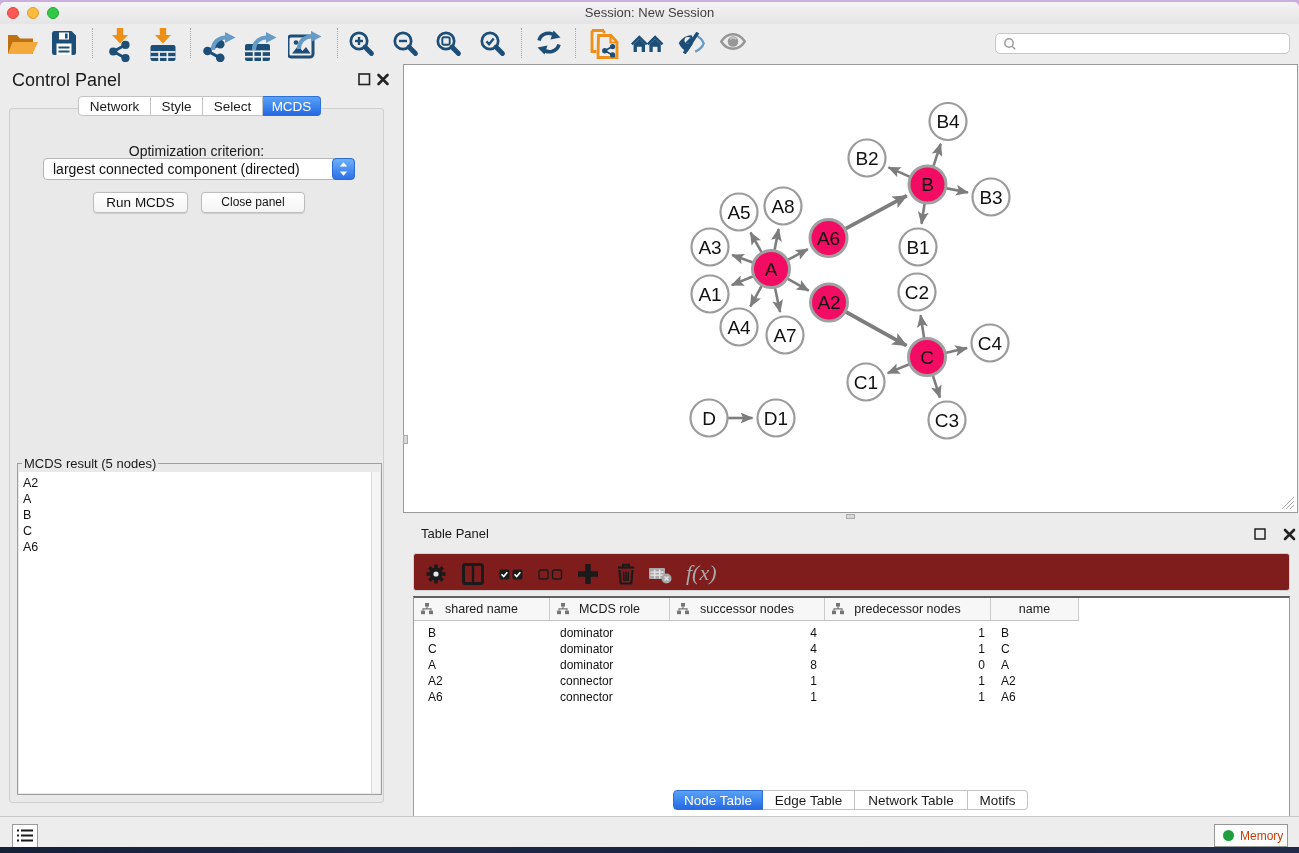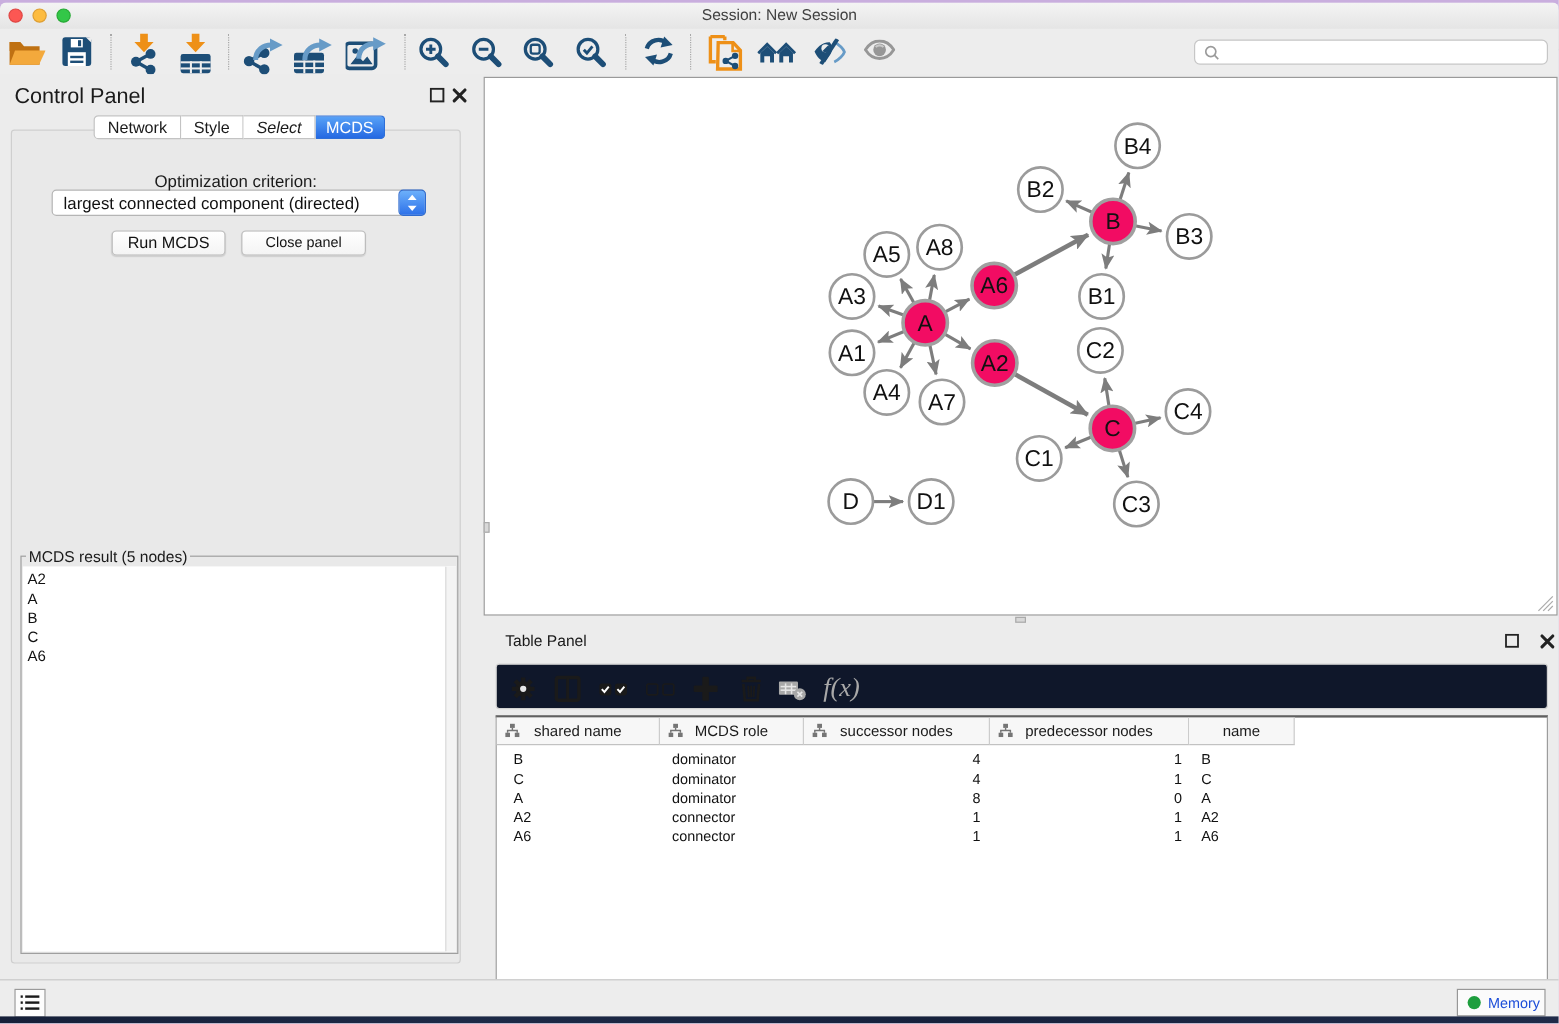--- a/index.html
+++ b/index.html
@@ -22,21 +22,21 @@
 .tab { height:20px; font-size:13.5px; color:#1a1a1a; background:#fff; border:1px solid #c3c3c3; border-left:none; text-align:center; line-height:19px; }
 .tab.first { border-left:1px solid #c3c3c3; border-radius:4px 0 0 4px; }
 .tab.last { border-radius:0 4px 4px 0; }
 .tab.sel { background:linear-gradient(#58a2f7,#2569e2); color:#fff; border-color:#2e6fd8; }
 
 #nw { position:absolute; left:403px; top:2px; width:895px; height:449px; background:#fff; border:1px solid #9a9a9a; }
 #nw-tb { position:absolute; left:0; top:0; width:100%; height:22px; background:linear-gradient(#f3f3f3,#d8d8d8); border-bottom:1px solid #aeaeae; }
 #nw-title { position:absolute; width:100%; top:3px; text-align:center; font-size:13px; color:#333; }
 
 #tp-title { position:absolute; left:421px; top:464px; font-size:13px; color:#1a1a1a; }
-#tp-toolbar { position:absolute; left:413px; top:491px; width:877px; height:38px; background:#0f172a; border:1px solid #d2d2d2; border-radius:3px; }
+#tp-toolbar { position:absolute; left:413px; top:491px; width:877px; height:38px; background:#7f1d1d; border:1px solid #d2d2d2; border-radius:3px; }
 #tp-table { position:absolute; left:413px; top:534px; width:877px; height:234px; background:#fff; border:1px solid #9c9c9c; border-top:2px solid #606060; }
 
 .th { position:absolute; top:0; height:23px; border-right:1px solid #cccccc; border-bottom:1px solid #c2c2c2; background:#f7f7f7; font-size:12.5px; color:#1a1a1a; text-align:center; line-height:22px; }
 .trow { position:absolute; font-size:12px; color:#111; height:16px; line-height:16px; }
 #statusbar { position:absolute; left:0; top:816px; width:1299px; height:31px; background:#ededed; border-top:1px solid #c9c9c9; }
 #navy { position:absolute; left:0; top:847px; width:1299px; height:6px; background:linear-gradient(90deg,#151f38,#1d2a47 30%,#16213c 60%,#1f2b49); }
 </style>
 </head>
 <body>
 <div id="win">
@@ -207,21 +207,21 @@
   <div id="main">
     <div id="cp-title">Control Panel</div>
     <svg class="abs" style="left:358px;top:11px" width="32" height="13" viewBox="0 0 32 13">
         <rect x="1" y="1" width="10.5" height="10.5" fill="none" stroke="#222" stroke-width="1.6"></rect>
         <path d="M20.5 2 L29.5 11 M29.5 2 L20.5 11" stroke="#222" stroke-width="2.6" stroke-linecap="round"></path>
       </svg>
     <div id="cp-box"></div>
     <div class="tabs" style="left:78px; top:34px;">
       <div class="tab first" style="width:73px;">Network</div>
       <div class="tab" style="width:52px;">Style</div>
-      <div class="tab" style="width:60px;font-style:italic;">Select</div>
+      <div class="tab" style="width:60px;">Select</div>
       <div class="tab sel last" style="width:58px;">MCDS</div>
     </div>
     <div class="abs" style="left:43px;top:96px;width:312px;height:22px;background:#fff;border:1px solid #b5b5b5;border-radius:4px;">
 <div style="position:absolute;left:9px;top:2px;font-size:14px;color:#111;">largest connected component (directed)</div>
 <div style="position:absolute;right:-1px;top:-1px;width:23px;height:22px;background:linear-gradient(#6cb0fb,#2d71e9);border-radius:4px;border:1px solid #2e6bd0;">
 <svg width="21" height="20" viewBox="0 0 21 20">
             <path d="M10.5 3.2 L14.2 7.6 H6.8 Z" fill="#fff"></path>
             <path d="M10.5 16.8 L14.2 12.4 H6.8 Z" fill="#fff"></path>
           </svg>
 </div>
@@ -439,35 +439,41 @@
 <div class="trow" style="left:146px;top:75.1px;width:108px;">connector</div>
 <div class="trow" style="left:256px;top:75.1px;width:147px;text-align:right;">1</div>
 <div class="trow" style="left:411px;top:75.1px;width:160px;text-align:right;">1</div>
 <div class="trow" style="left:587px;top:75.1px;width:80px;">A2</div>
 <div class="trow" style="left:14px;top:91.3px;width:120px;">A6</div>
 <div class="trow" style="left:146px;top:91.3px;width:108px;">connector</div>
 <div class="trow" style="left:256px;top:91.3px;width:147px;text-align:right;">1</div>
 <div class="trow" style="left:411px;top:91.3px;width:160px;text-align:right;">1</div>
 <div class="trow" style="left:587px;top:91.3px;width:80px;">A6</div>
     </div>
+    <div class="tabs" style="left:673px;top:728px;">
+<div class="tab first sel" style="width:90px;">Node Table</div>
+<div class="tab" style="width:92px;">Edge Table</div>
+<div class="tab" style="width:113px;">Network Table</div>
+<div class="tab last" style="width:60px;">Motifs</div>
+</div>
 <div class="abs" style="left:403px;top:373px;width:5px;height:9px;background:#d8d8d8;border:1px solid #aaa;"></div>
 <div class="abs" style="left:846px;top:452px;width:9px;height:5px;background:#d8d8d8;border:1px solid #aaa;"></div>
   </div>
   <div id="statusbar">
     <div style="position:absolute;left:12px;top:7px;width:26px;height:24px;background:#fdfdfd;border:1px solid #9a9a9a;">
 <svg width="16" height="14" viewBox="0 0 16 14" style="position:absolute;left:4px;top:4px">
           <g fill="#1a1a1a">
             <rect x="0" y="0.5" width="2" height="2"></rect>
             <rect x="4" y="0.5" width="12" height="2"></rect>
             <rect x="0" y="5.5" width="2" height="2"></rect>
             <rect x="4" y="5.5" width="12" height="2"></rect>
             <rect x="0" y="10.5" width="2" height="2"></rect>
             <rect x="4" y="10.5" width="12" height="2"></rect>
           </g>
         </svg>
 </div>
-<div style="position:absolute;left:1214px;top:7px;width:74px;height:23px;background:#fbfbfb;border:1px solid #979797;font-size:12px;color:#1d4ed8;">
+<div style="position:absolute;left:1214px;top:7px;width:74px;height:23px;background:#fbfbfb;border:1px solid #979797;font-size:12px;color:#c2410c;">
 <span style="position:absolute;left:8px;top:5px;width:11px;height:11px;border-radius:50%;background:#1e9e3e;"></span>
 <span style="position:absolute;left:25px;top:4px;">Memory</span>
 </div>
   </div>
   <div id="navy"></div>
 </div>
 
 </body></html>

